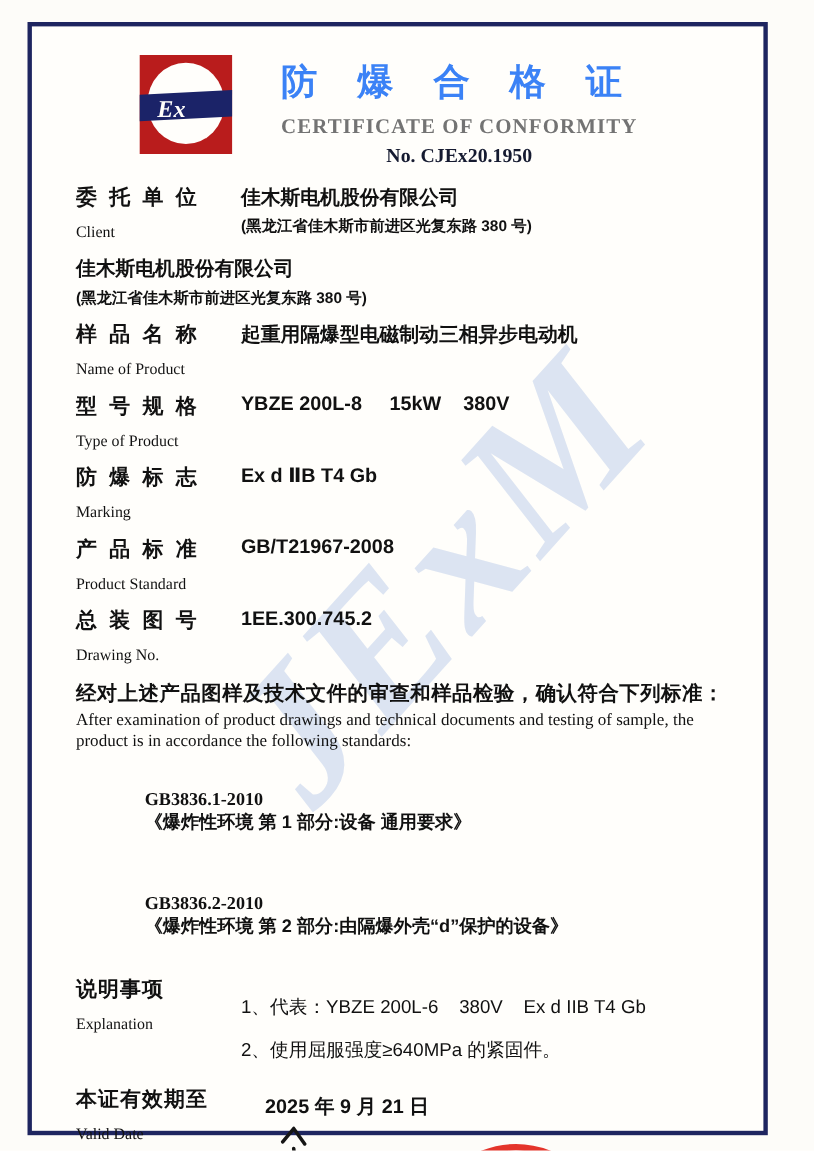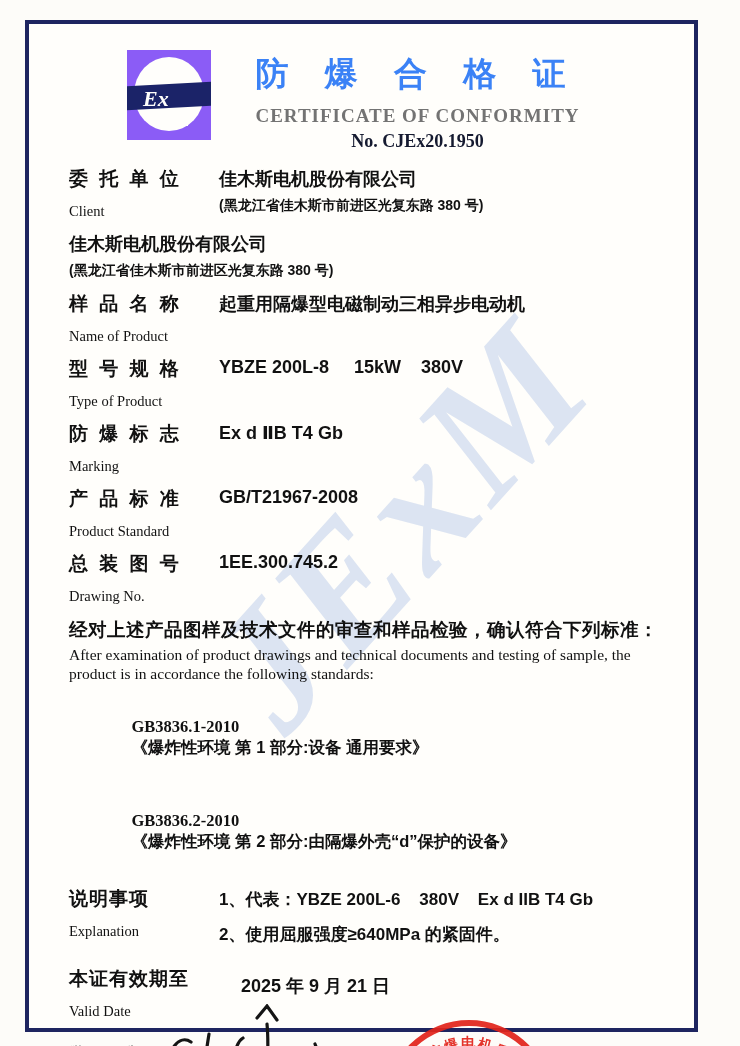--- a/index.html
+++ b/index.html
@@ -22,21 +22,21 @@
     display:flex; align-items:center; justify-content:center;
     transform:rotate(-48deg);
     font-size:175px; font-weight:bold; font-style:italic;
     color:rgba(178,197,230,0.45);
     pointer-events:none; z-index:0;
     font-family:"Liberation Serif","DejaVu Serif",serif;
     letter-spacing:6px;
   }
   
   .header{position:relative; z-index:2; display:flex; padding:26px 0 0 98px; align-items:flex-start;}
-  .exmark{width:84px;height:90px;background:#8b5cf6;position:relative;flex:0 0 auto;}
+  .exmark{width:84px;height:90px;background:#b91c1c;position:relative;flex:0 0 auto;}
   .exmark .circle{position:absolute;left:7px;right:7px;top:7px;bottom:9px;background:#fffefb;border-radius:50%;}
   .exmark .band{position:absolute;left:0;right:0;top:34px;height:24px;background:#1b2368;transform:skewY(-3deg);}
   .exmark .hook{position:absolute;left:26px;bottom:14px;width:30px;height:12px;border-bottom:5px solid #fffefb;border-left:5px solid #fffefb;border-radius:0 0 0 10px;}
   .exmark .ex{position:absolute;left:16px;top:36px;color:#fffefb;font-weight:bold;font-style:italic;font-size:22px;font-family:"Liberation Serif","DejaVu Serif",serif;}
   .titles{flex:1; text-align:center; padding-right:70px;}
   .title-zh{font-size:33px;font-weight:bold;color:#3b82f6;letter-spacing:14px;margin-top:2px;font-family:"Liberation Serif","DejaVu Serif",serif;}
   .title-en{font-size:19px;font-weight:bold;color:#737373;letter-spacing:1px;margin-top:8px;font-family:"Liberation Serif","DejaVu Serif",serif;}
   .cert-no{font-size:18px;font-weight:bold;color:#151a30;margin-top:4px;font-family:"Liberation Serif","DejaVu Serif",serif;}
   
   .fields{position:relative;z-index:2;margin-top:14px;padding-left:40px;}
@@ -49,21 +49,21 @@
   .fvalue .v2{font-size:14px;font-weight:bold;margin-top:6px;white-space:pre-wrap;}
   
   .statement{position:relative;z-index:2;margin-top:12px;padding:0 34px 0 40px;}
   .stmt-zh{font-size:18.5px;font-weight:bold;letter-spacing:0.5px;}
   .stmt-en{font-size:15.5px;margin-top:3px;line-height:1.25;font-family:"Liberation Serif","DejaVu Serif",serif;}
   .std-line{font-size:16.5px;font-weight:bold;margin-top:14px;padding-left:35px;white-space:pre-wrap;}
   .std-line .code{font-family:"Liberation Serif","DejaVu Serif",serif;}
   
   .explain{position:relative;z-index:2;margin-top:14px;padding-left:40px;display:flex;}
   .explain .items{padding-left:22px;padding-top:2px;}
-  .explain .item{font-size:17px;font-weight:bold;margin-bottom:12px;white-space:pre-wrap;}
+  .explain .item{font-size:17px;font-weight:normal;margin-bottom:12px;white-space:pre-wrap;margin-top:16px;}
   .valid{position:relative;z-index:2;margin-top:8px;padding-left:40px;display:flex;}
   .valid .flabel{width:150px;}
   .valid .zh{font-size:19px;font-weight:bold;letter-spacing:1px;}
   .valid .en{font-size:14.5px;font-family:"Liberation Serif","DejaVu Serif",serif;}
   .valid .vval{font-size:18px;font-weight:bold;padding-top:8px;padding-left:22px;white-space:pre-wrap;}
   
   .approval{position:relative;z-index:2;height:196px;}
   .app-label{position:absolute;left:40px;top:24px;}
   .app-label .zh{font-size:16px;font-weight:bold;letter-spacing:16px;}
   .app-label .en{font-size:14.5px;margin-top:3px;font-family:"Liberation Serif","DejaVu Serif",serif;}

